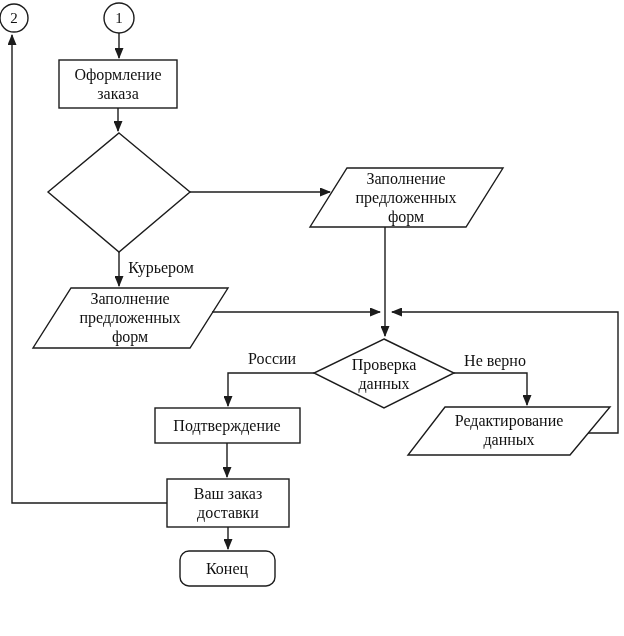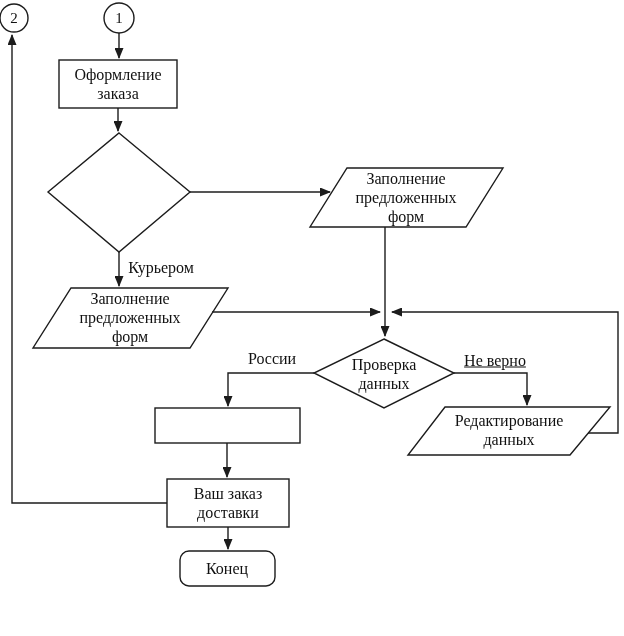--- a/index.html
+++ b/index.html
@@ -76,23 +76,24 @@
   <div class="lbl" style="left:406px;top:197px;">Заполнение
 предложенных
 форм</div>
 
   <div class="lbl" style="left:161px;top:267px;">Курьером</div>
   <div class="lbl" style="left:130px;top:317px;">Заполнение
 предложенных
 форм</div>
 
   <div class="lbl" style="left:272px;top:358px;">России</div>
-  <div class="lbl" style="left:495px;top:360px;text-decoration:underline;">Не верно</div>
+  <div class="lbl" style="left:495px;top:360px;">Не верно</div>
 
   <div class="lbl" style="left:384px;top:374px;text-align:center;">Проверка
 данных</div>
+  <div class="lbl" style="left:227px;top:425px;">Подтверждение</div>
   <div class="lbl" style="left:509px;top:430px;">Редактирование
 данных</div>
   <div class="lbl" style="left:228px;top:503px;">Ваш заказ
 доставки</div>
   <div class="lbl" style="left:227px;top:568px;">Конец</div>
 
 </div>
 
 </body></html>

